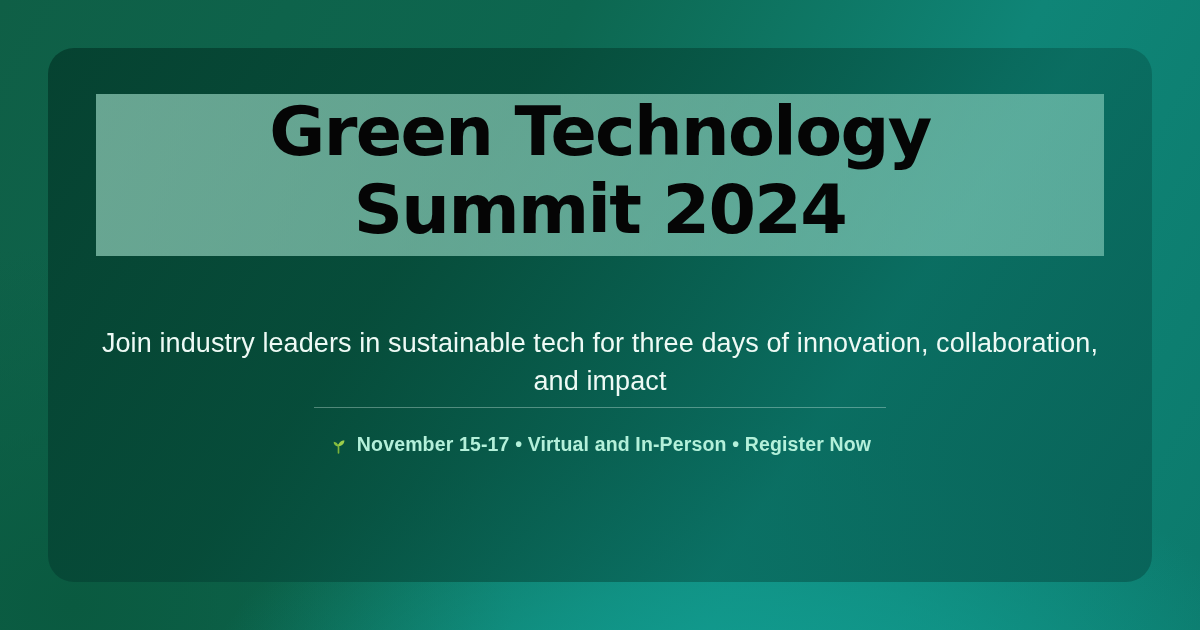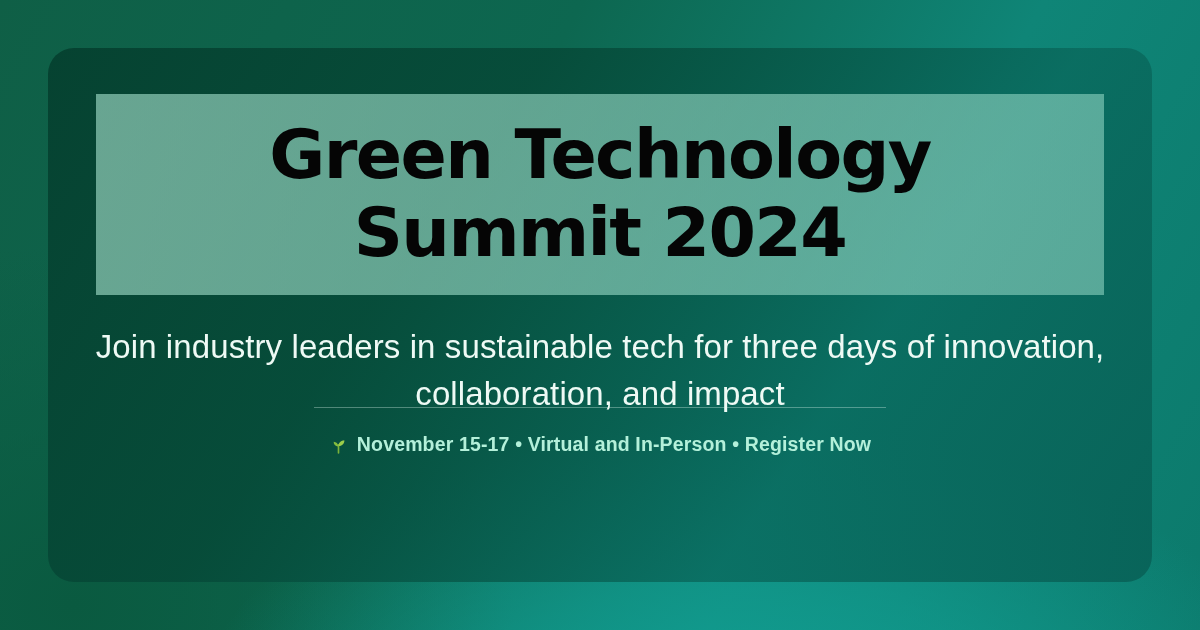--- a/index.html
+++ b/index.html
@@ -37,28 +37,27 @@
         rgba(8,96,86,0.86) 100%);
     overflow:hidden;
   }
 
   
   .title-banner {
     position:absolute;
     left:48px;
     top:46px;
     width:1008px;
-    height:201px;
+    height:162px;
     background:
       linear-gradient(100deg,
         rgba(175,235,214,0.58) 0%,
         rgba(168,232,212,0.56) 45%,
         rgba(160,226,207,0.52) 100%);
     display:flex;
-    align-items:center;
     justify-content:center;
   }
 
   .title-text {
     color:#050505;
     font-family:"DejaVu Sans", sans-serif;
     font-weight:bold;
     font-size:67px;
     line-height:1.16;
     letter-spacing:-1.6px;
@@ -70,21 +69,21 @@
 
   
   .subtitle {
     position:absolute;
     left:50%;
     transform:translateX(-50%);
     top:276px;
     width:1010px;
     text-align:center;
     color:#eefaf5;
-    font-size:33px;
+    font-size:27px;
     line-height:1.42;
     font-weight:normal;
     letter-spacing:0.1px;
   }
 
   
   .divider {
     position:absolute;
     left:50%;
     transform:translateX(-50%);

